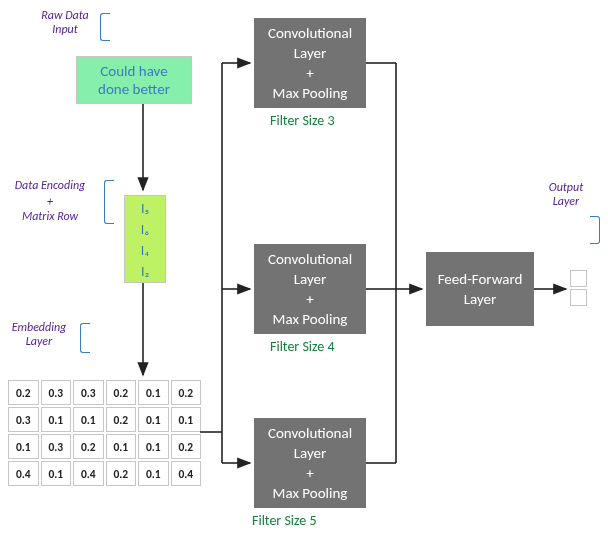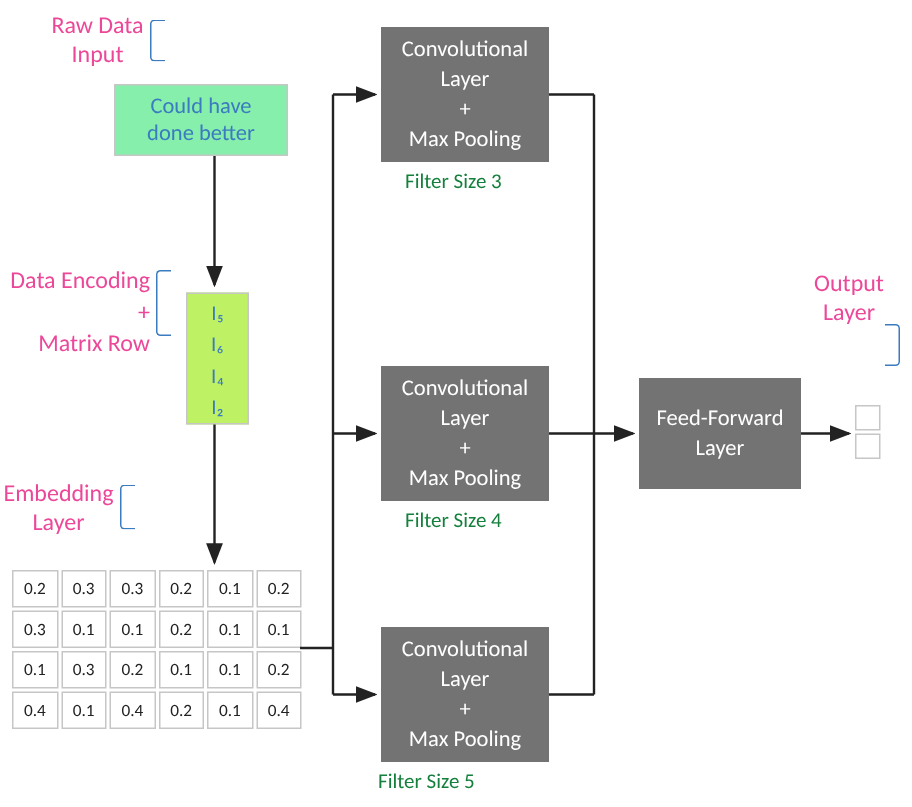--- a/index.html
+++ b/index.html
@@ -5,24 +5,25 @@
   * { box-sizing: border-box; margin: 0; padding: 0; }
   body {
     font-family: Calibri, "Segoe UI", Arial, sans-serif;
     width: 608px;
     height: 538px;
     position: relative;
     background: #fff;
     overflow: hidden;
   }
   .label-blue {
-    color: #ec4899;
-    font-size: 16px;
+    color: #4c1d95;
+    font-size: 12px;
     text-align: center;
     position: absolute;
+    font-style: italic;
   }
   .bracket-left {
     position: absolute;
     width: 10px;
     border-top: 1.5px solid #3b7bbf;
     border-left: 1.5px solid #3b7bbf;
     border-bottom: 1.5px solid #3b7bbf;
     border-top-left-radius: 3px;
     border-bottom-left-radius: 3px;
   }
@@ -85,20 +86,21 @@
     gap: 2px;
   }
   .matrix .cell {
     border: 1px solid #c6c6c6;
     background: #fff;
     color: #222;
     font-size: 11.5px;
     display: flex;
     align-items: center;
     justify-content: center;
+    font-weight: bold;
   }
   .output-stack {
     position: absolute;
     display: grid;
     grid-template-rows: repeat(2, 17px);
     gap: 2px;
   }
   .output-stack .ocell {
     width: 17px;
     border: 1px solid #c6c6c6;
@@ -114,21 +116,21 @@
 </head>
 <body>
 
 <div class="label-blue" style="left:30px; top:8px; width:70px; white-space:pre-line;">Raw Data
 Input</div>
 <div class="bracket-left" style="left:100px; top:13px; height:28px;"></div>
 
 <div class="box-outlined" style="left:76px; top:56px; width:116px; height:48px; white-space:pre-line;">Could have
 done better</div>
 
-<div class="label-blue" style="left:0px; top:178px; width:100px; text-align:right; line-height:1.3;">
+<div class="label-blue" style="left:0px; top:178px; width:100px; line-height:1.3;">
   <span>Data Encoding</span><br>
   <span>+</span><br>
   <span>Matrix Row</span>
 </div>
 <div class="bracket-left" style="left:104px; top:180px; height:44px;"></div>
 
 <div class="encoding-box" style="left:124px; top:195px; width:42px; height:88px;">
   <span>I₅</span>
   <span>I₆</span>
   <span>I₄</span>

